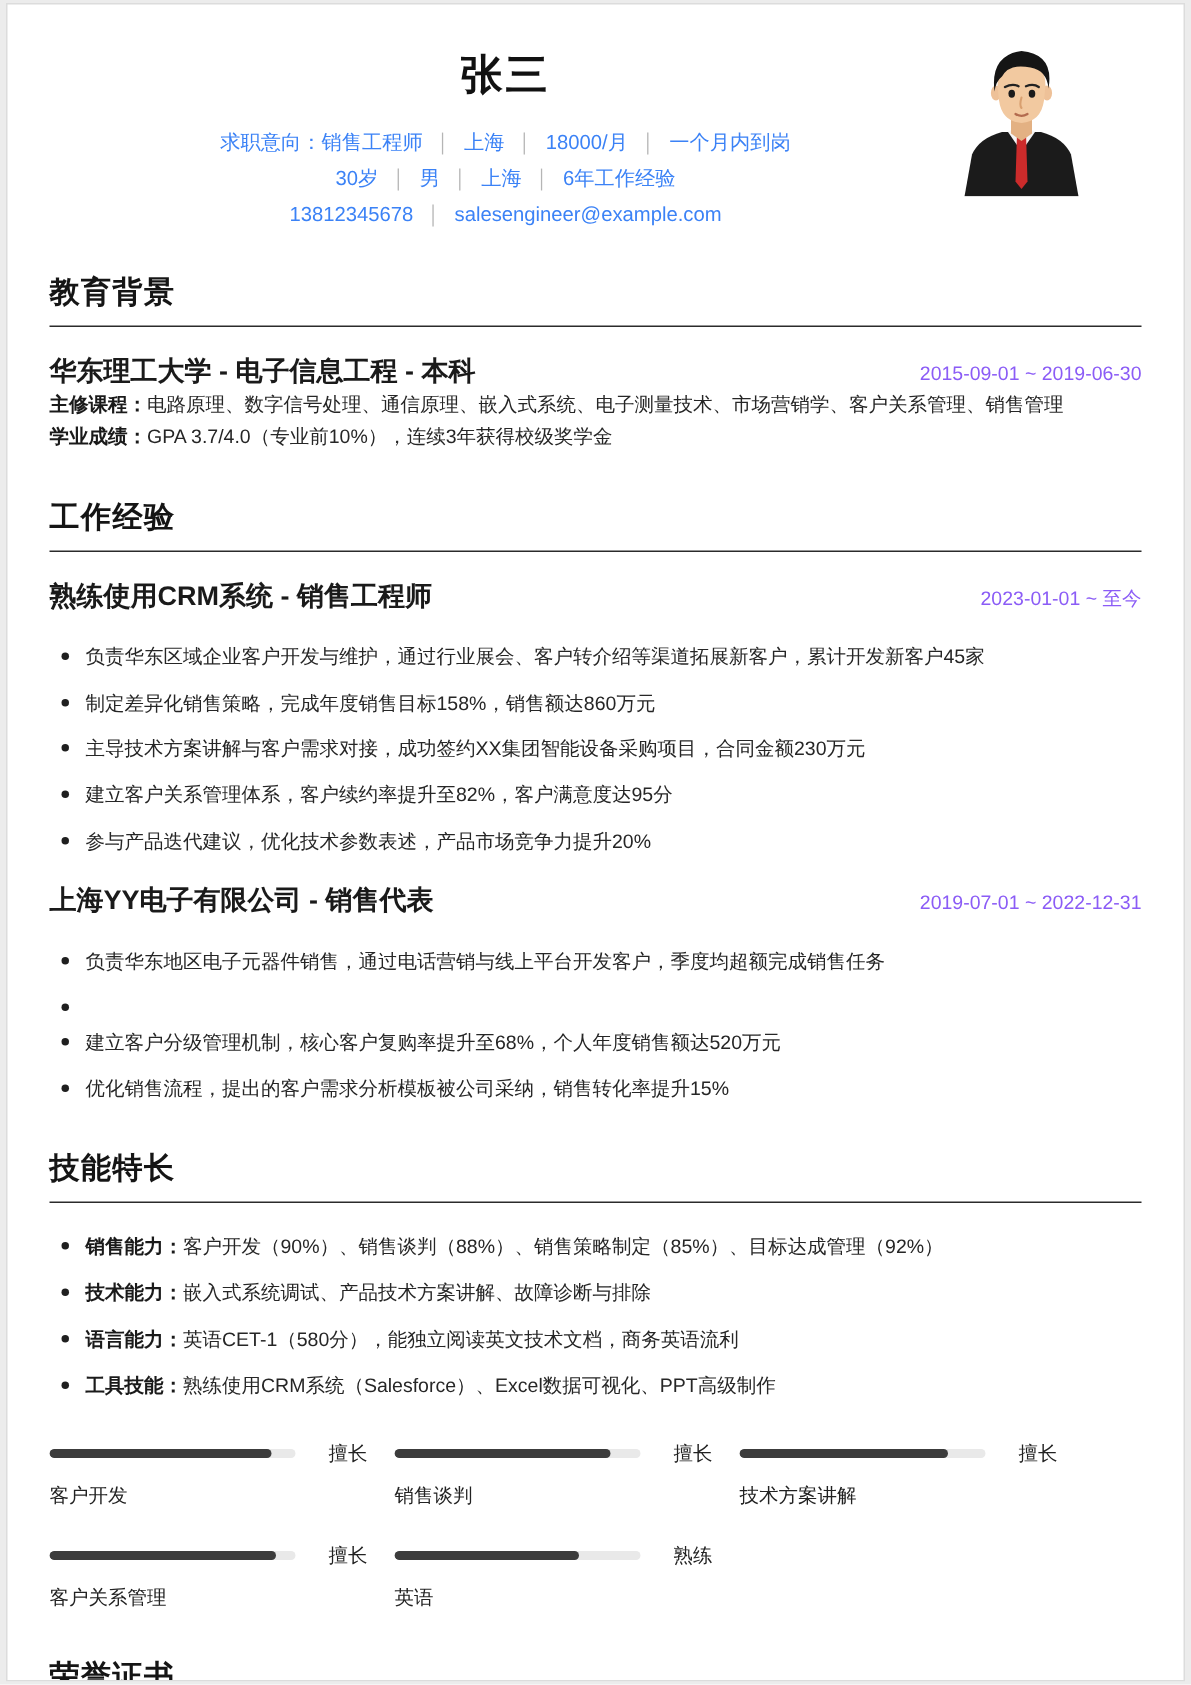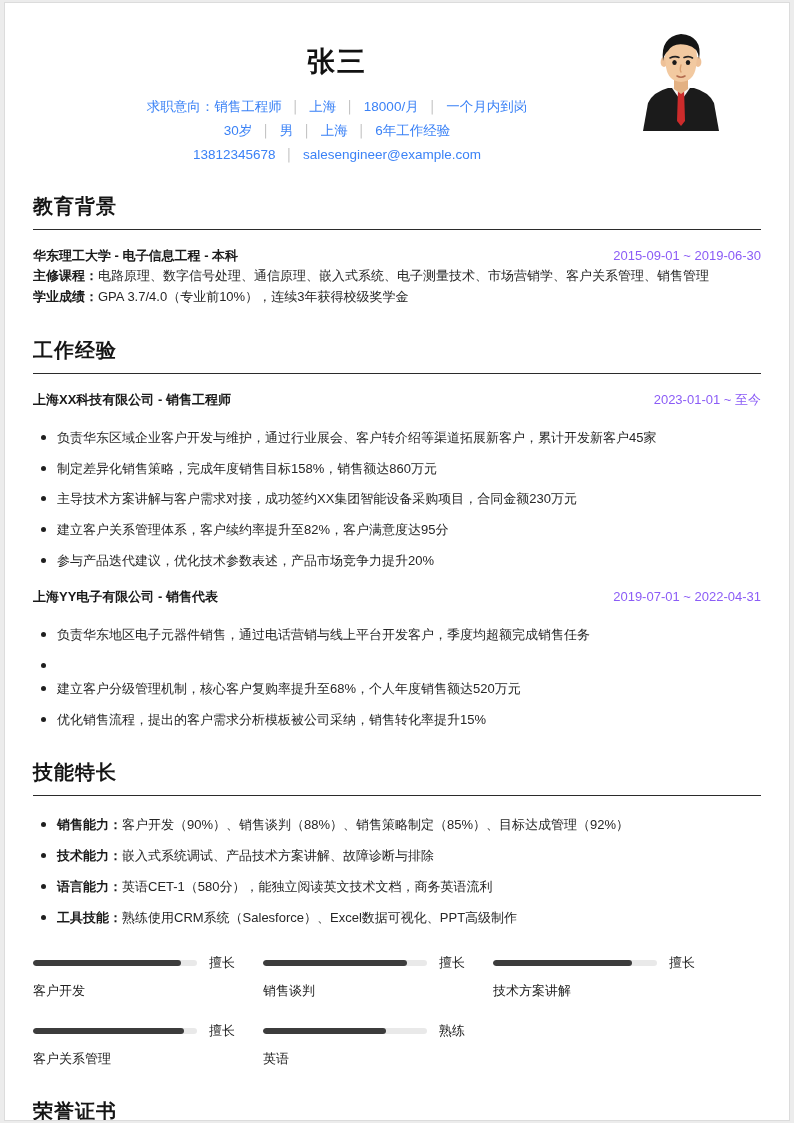--- a/index.html
+++ b/index.html
@@ -14,21 +14,21 @@
     height: 1119px;
     margin: 2px auto;
     background: #ffffff;
     border: 1px solid #dcdcdc;
     padding: 0 28px;
     overflow: hidden;
     position: relative;
   }
 
   
-  .header { position: relative; padding-top: 40px; min-height: 128px; }
+  .header { position: relative; padding-top: 28px; min-height: 128px; }
   .header-left { width: 608px; text-align: center; }
   .name { font-size: 28px; font-weight: bold; color: #111; letter-spacing: 2px; margin: 0 0 14px 0; }
   .hline { font-size: 13.5px; color: #3b82f6; line-height: 23px; }
   .hline .seg + .seg::before,
   .hline .seg-after-label + .seg::before {
     content: "│"; color: #b5b5b5; font-weight: 200; margin: 0 10px; font-size: 12px;
   }
   .hline .seg + .seg::before { content: "│"; }
   .photo {
     position: absolute; top: 26px; right: 36px;
@@ -36,36 +36,36 @@
   }
 
   
   .section-title {
     font-size: 20px; font-weight: bold; color: #151515; letter-spacing: 1px;
     margin: 30px 0 0 0; padding-bottom: 9px; border-bottom: 1.5px solid #2b2b2b;
   }
   .section-title.first { margin-top: 26px; }
 
   .entry-head { display: flex; justify-content: space-between; align-items: baseline; margin-top: 17px; }
-  .entry-title { font-size: 13px; font-weight: bold; color: #1a1a1a; text-align: center; }
+  .entry-title { font-size: 18px; font-weight: bold; color: #1a1a1a; text-align: center; }
   .entry-date { font-size: 13px; color: #8b5cf6; }
 
   .edu-row { margin-top: 2px; font-size: 13px; color: #262626; line-height: 1.45; }
   .edu-row .lbl, .blabel { font-weight: bold; color: #1a1a1a; }
 
   ul.bullets { list-style: none; margin: 20px 0 0 0; padding: 0; }
   ul.bullets li { display: flex; font-size: 13px; color: #262626; margin-top: 12px; line-height: 1.45; }
   .dot { flex: none; width: 5px; height: 5px; border-radius: 50%; background: #1f1f1f; margin: 6px 11px 0 8px; }
 
   
   .bars {
     display: grid; grid-template-columns: repeat(3, 212px);
     column-gap: 18px; row-gap: 22px; margin-top: 26px;
   }
-  .bar-line { display: flex; align-items: center; }
+  .bar-line { display: flex; align-items: center; justify-content: space-between; }
   .bar-track { width: 164px; height: 6px; background: #e9e9e9; border-radius: 3px; overflow: hidden; }
   .bar-fill { height: 100%; background: #3c3c3c; border-radius: 3px; }
   .bar-level { margin-left: 12px; font-size: 13px; color: #222; }
   .bar-name { font-size: 13px; color: #222; margin-top: 10px; }
 </style>
 </head>
 <body>
 
 <div class="page">
 
@@ -126,21 +126,21 @@
 
       <div class="edu-row">
         <span class="lbl">学业成绩：</span><span>GPA 3.7/4.0（专业前10%），连续3年获得校级奖学金</span>
       </div>
 
   </div>
 
   <h2 class="section-title">工作经验</h2>
 
   <div class="entry-head">
-    <span class="entry-title">上海XX科技有限公司 - 销售工程师</span>
+    <span class="entry-title">熟练使用CRM系统 - 销售工程师</span>
     <span class="entry-date">2023-01-01 ~ 至今</span>
   </div>
   <ul class="bullets">
 
       <li>
         <span class="dot"></span>
         <span>负责华东区域企业客户开发与维护，通过行业展会、客户转介绍等渠道拓展新客户，累计开发新客户45家</span>
       </li>
 
       <li>
@@ -160,21 +160,21 @@
 
       <li>
         <span class="dot"></span>
         <span>参与产品迭代建议，优化技术参数表述，产品市场竞争力提升20%</span>
       </li>
 
   </ul>
 
   <div class="entry-head">
     <span class="entry-title">上海YY电子有限公司 - 销售代表</span>
-    <span class="entry-date">2019-07-01 ~ 2022-04-31</span>
+    <span class="entry-date">2019-07-01 ~ 2022-12-31</span>
   </div>
   <ul class="bullets">
 
       <li>
         <span class="dot"></span>
         <span>负责华东地区电子元器件销售，通过电话营销与线上平台开发客户，季度均超额完成销售任务</span>
       </li>
 
       <li>
         <span class="dot"></span>

